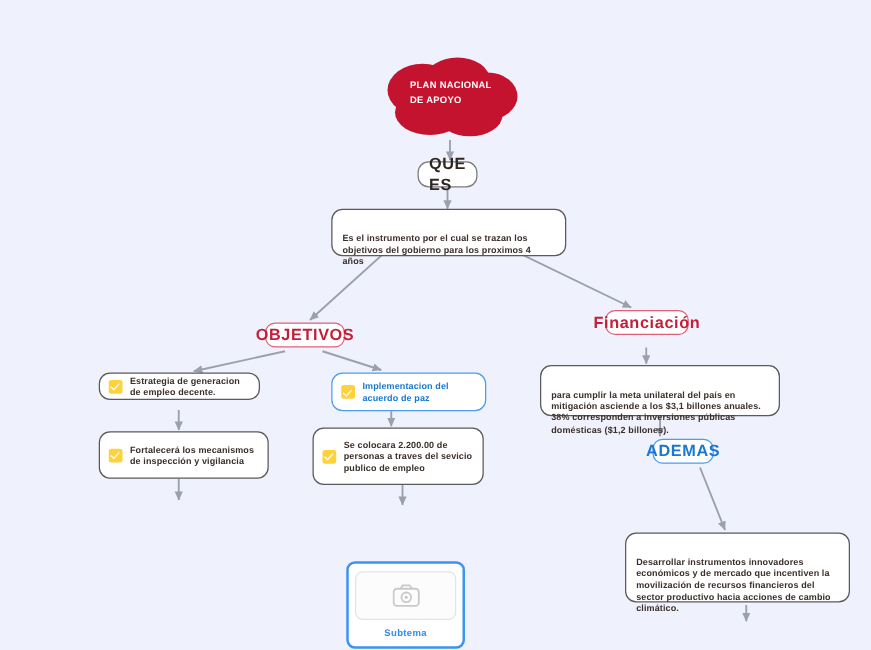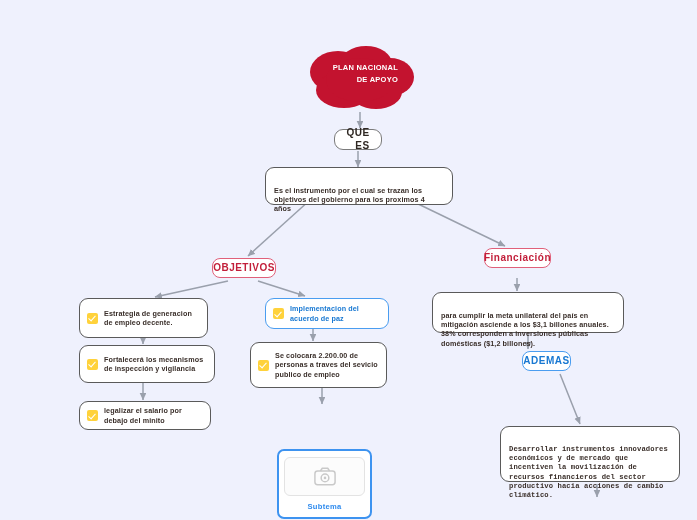--- a/index.html
+++ b/index.html
@@ -37,44 +37,42 @@
     font-weight: bold;
     letter-spacing: .1px;
     line-height: 1.28;
   }
 
   
   .cloud {
     position: absolute;
     width: 112px;
     height: 72px;
-    text-align: right;
   }
   .cloud .label {
     position: absolute;
     left: 24px;
     top: 18px;
     color: #ffffff;
     font-size: 7.5px;
     font-weight: bold;
     line-height: 1.55;
     letter-spacing: .25px;
     z-index: 3;
     width: 70px;
   }
 
   
   .pill {
     display: flex;
     align-items: center;
     justify-content: center;
-    font-size: 10px;
+    font-size: 13px;
     letter-spacing: .5px;
     padding: 0 12px;
-    text-align: right;
   }
   .pill-queEs {
     border-color: #7b7b7b;
     color: #2e2722;
   }
   .pill-red {
     border: 1.6px solid #e0607a;
     color: #c21f3a;
     border-radius: 8px;
   }
@@ -206,34 +204,30 @@
   </div>
 
   <div class="node pill pill-red" style="left:212px; top:258px; width:64px; height:20px;">
     <span>OBJETIVOS</span>
   </div>
 
   <div class="node pill pill-red" style="left:484px; top:248px; width:67px; height:20px;">
     <span>Financiación</span>
   </div>
 
-  <div class="node checkrow" style="left:79px; top:298px; width:129px; height:40px;">
+  <div class="node checkrow" style="left:79px; top:298px; width:129px; height:22px;">
     <span class="chk"></span>
     <span class="ctext">Estrategia de generacion de empleo decente.</span>
   </div>
 
   <div class="node checkrow" style="left:79px; top:345px; width:136px; height:38px;">
     <span class="chk"></span>
     <span class="ctext">Fortalecerá los mecanismos de inspección y vigilancia</span>
   </div>
 
-  <div class="node checkrow" style="left:79px; top:401px; width:132px; height:29px;">
-    <span class="chk"></span>
-    <span class="ctext">legalizar el salario por debajo del minito</span>
-  </div>
 
   <div class="node checkrow blue-node" style="left:265px; top:298px; width:124px; height:31px;">
     <span class="chk"></span>
     <span class="ctext">Implementacion del acuerdo de paz</span>
   </div>
 
   <div class="node checkrow" style="left:250px; top:342px; width:137px; height:46px;">
     <span class="chk"></span>
     <span class="ctext">Se colocara 2.200.00 de personas a traves del sevicio publico de empleo</span>
   </div>
@@ -251,21 +245,21 @@
   </div>
 
   <div class="node textbox" style="left:432px; top:292px; width:192px; height:41px;">
     <span>para cumplir la meta unilateral del país en mitigación asciende a los $3,1 billones anuales. 38% corresponden a inversiones públicas domésticas ($1,2 billones).</span>
   </div>
 
   <div class="node pill pill-blue" style="left:522px; top:351px; width:49px; height:20px;">
     <span>ADEMAS</span>
   </div>
 
-  <div class="node textbox" style="left:500px; top:426px; width:180px; height:56px;font-family:Liberation Mono, monospace;">
+  <div class="node textbox" style="left:500px; top:426px; width:180px; height:56px;">
     <span>Desarrollar instrumentos innovadores económicos y de mercado que incentiven la movilización de recursos financieros del sector productivo hacia acciones de cambio climático.</span>
   </div>
 
   <div class="imgcard" style="left:548px; top:498px; width:95px; height:70px;">
     <div class="frame">
       
     </div>
     <div class="cap"></div>
   </div>
 

